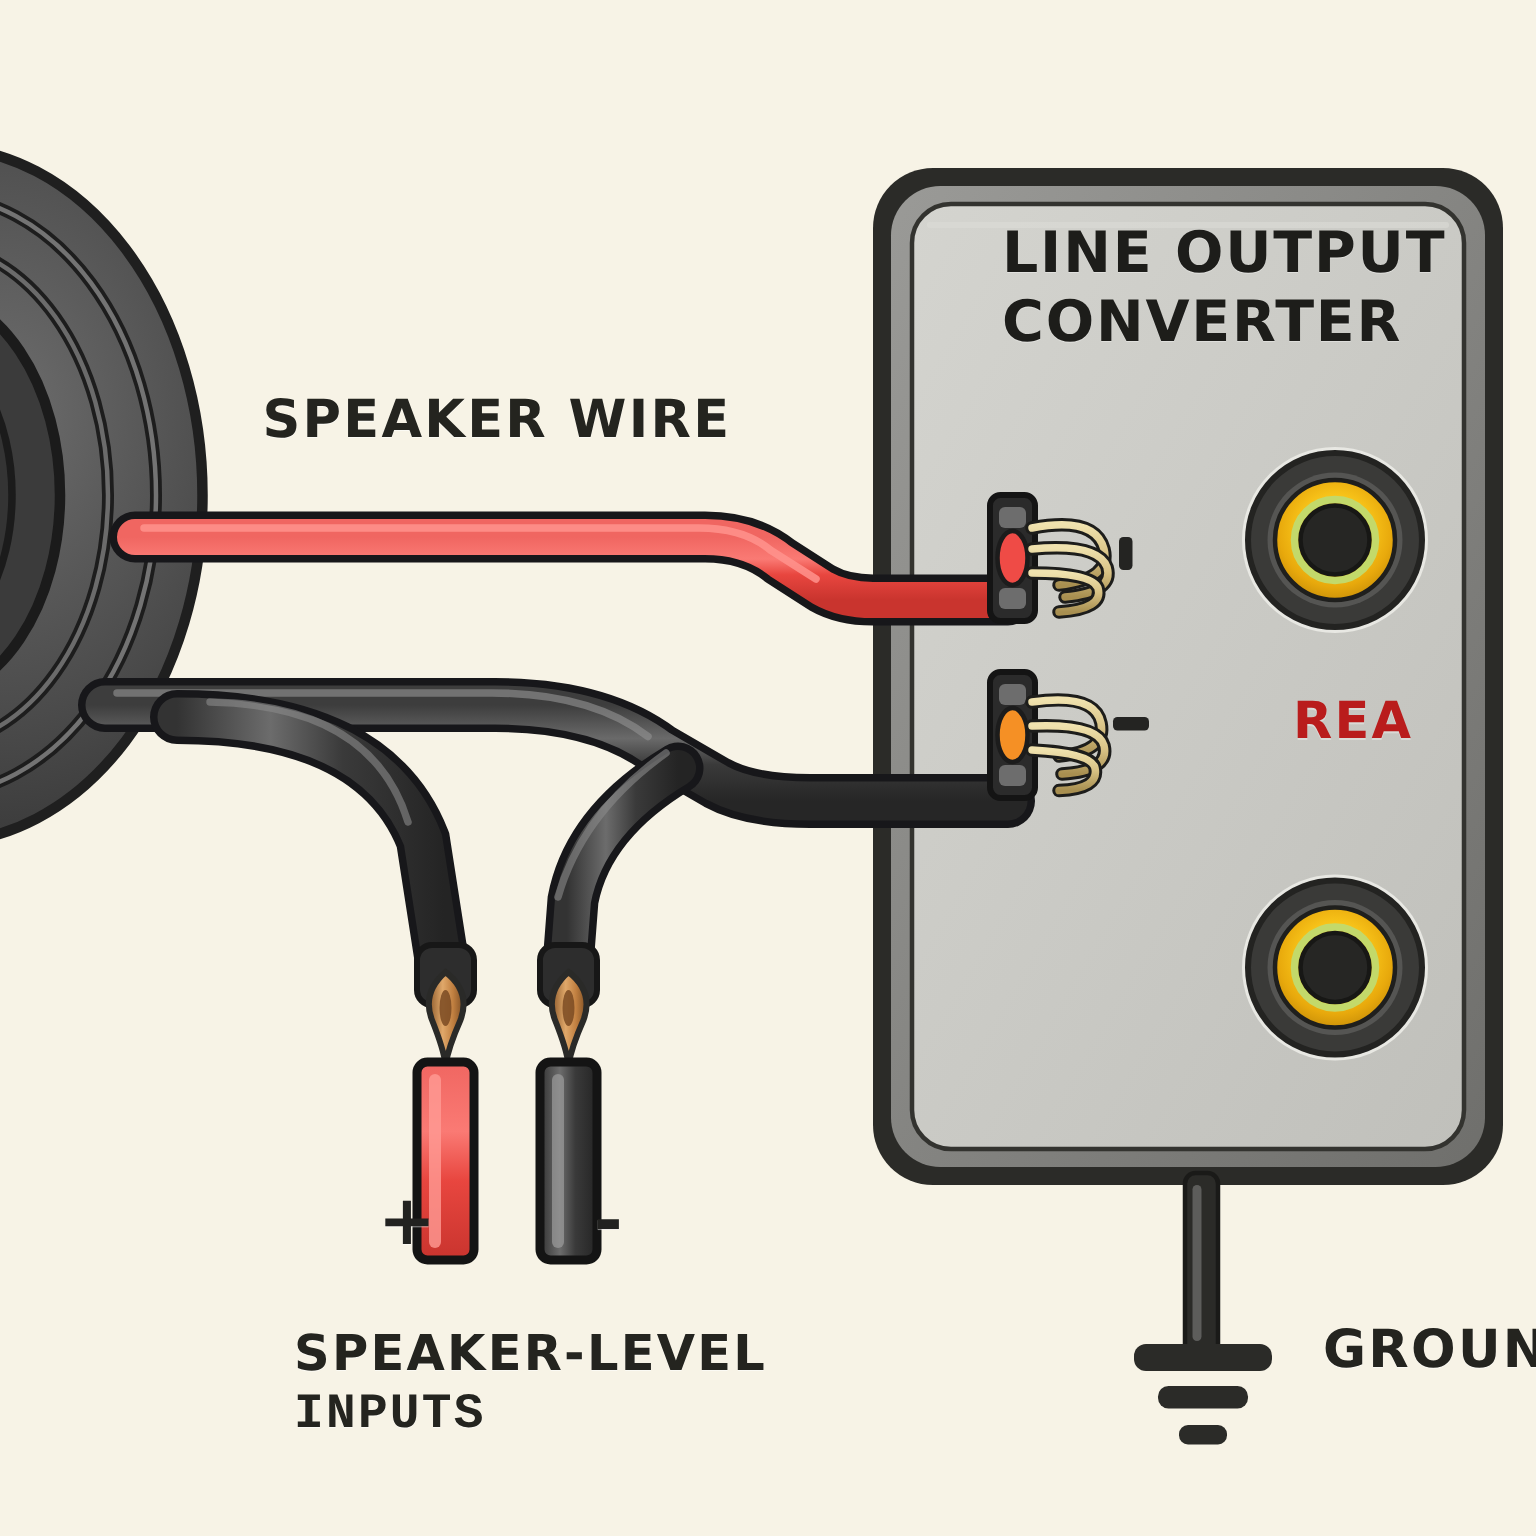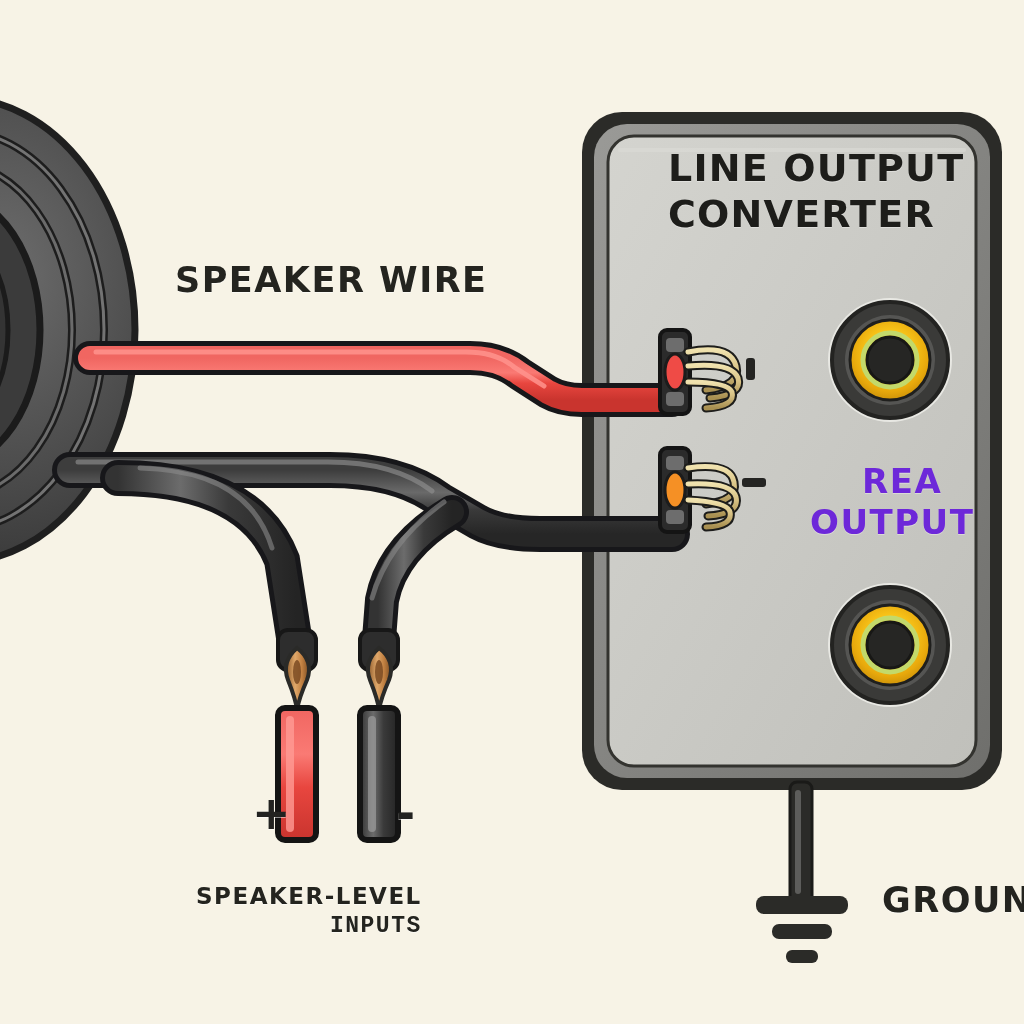--- a/index.html
+++ b/index.html
@@ -16,23 +16,23 @@
     font-weight:700;
     color:#24241f;
     letter-spacing:1.5px;
     white-space:nowrap;
     text-shadow:0 1px 0 rgba(255,255,255,.55);
     line-height:1.08;
   }
   .lbl-speaker-wire{left:175px;top:262px;font-size:35px;}
   .lbl-lineout{left:668px;top:148px;font-size:38px;letter-spacing:1.2px;color:#1d1d1a;text-shadow:0 1px 0 rgba(255,255,255,.35);}
   .lbl-lineout .l2{display:block;margin-top:5px;}
-  .lbl-rca{left:862px;top:463px;font-size:34px;color:#6d28d9;text-shadow:0 1px 0 rgba(255,255,255,.35);}
+  .lbl-rca{left:862px;top:463px;font-size:34px;color:#b91c1c;text-shadow:0 1px 0 rgba(255,255,255,.35);}
   .lbl-rca .l2{display:block;margin-top:4px;margin-left:-52px;}
-  .lbl-inputs{left:196px;top:884px;font-size:23px;text-align:right;}
+  .lbl-inputs{left:196px;top:884px;font-size:33px;text-align:left;}
   .lbl-inputs .l2{display:block;margin-top:5px;font-family:Liberation Mono, monospace;}
   .lbl-ground{left:882px;top:882px;font-size:35px;}
   .sym{
     position:absolute;font-weight:700;color:#222220;
     font-family:"DejaVu Sans","Liberation Sans",sans-serif;
     text-shadow:0 1px 0 rgba(255,255,255,.5);
   }
   .sym-plus{left:252px;top:786px;font-size:46px;}
   .sym-minus{left:396px;top:786px;font-size:46px;}
 </style>
@@ -209,21 +209,20 @@
 
   <div class="lbl lbl-lineout">
     <span class="l1">LINE OUTPUT</span>
     <span class="l2">CONVERTER</span>
   </div>
 
   <div class="lbl lbl-speaker-wire">SPEAKER WIRE</div>
 
   <div class="lbl lbl-rca">
     <span class="l1">REA</span>
-    <span class="l2">OUTPUT</span>
   </div>
 
   <div class="lbl lbl-inputs">
     <span class="l1">SPEAKER-LEVEL</span>
     <span class="l2">INPUTS</span>
   </div>
 
   <div class="lbl lbl-ground">GROUN</div>
 
   <div class="sym sym-plus">+</div>

